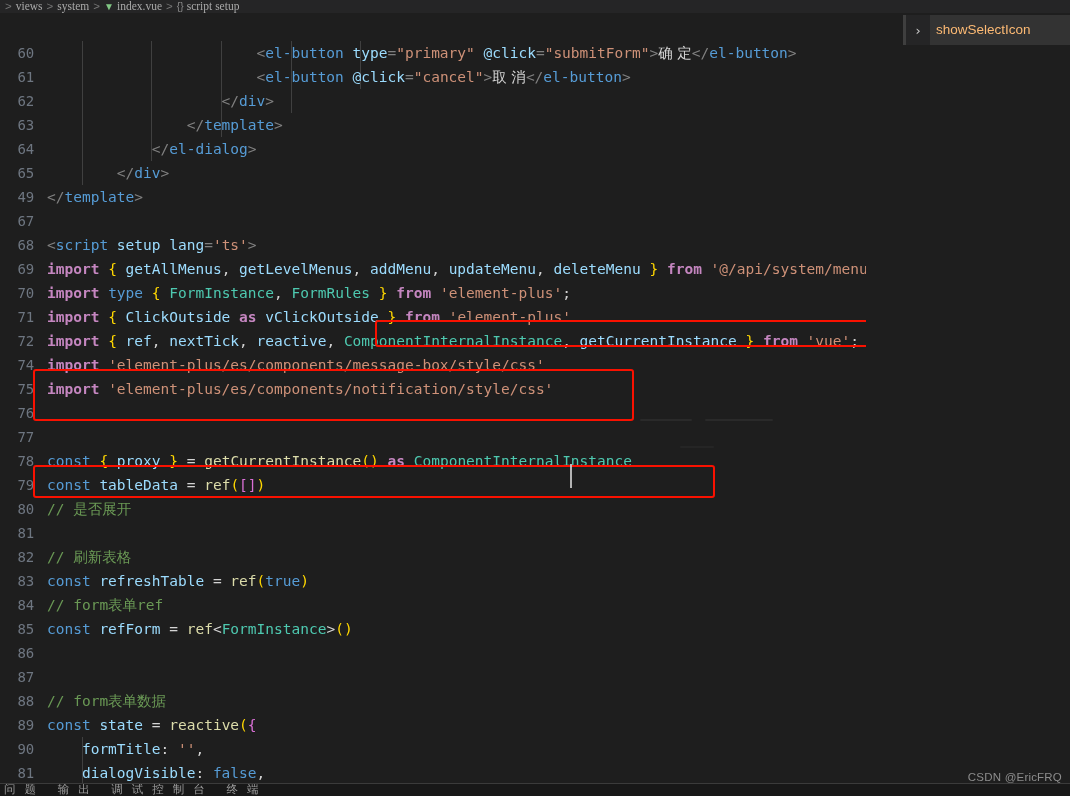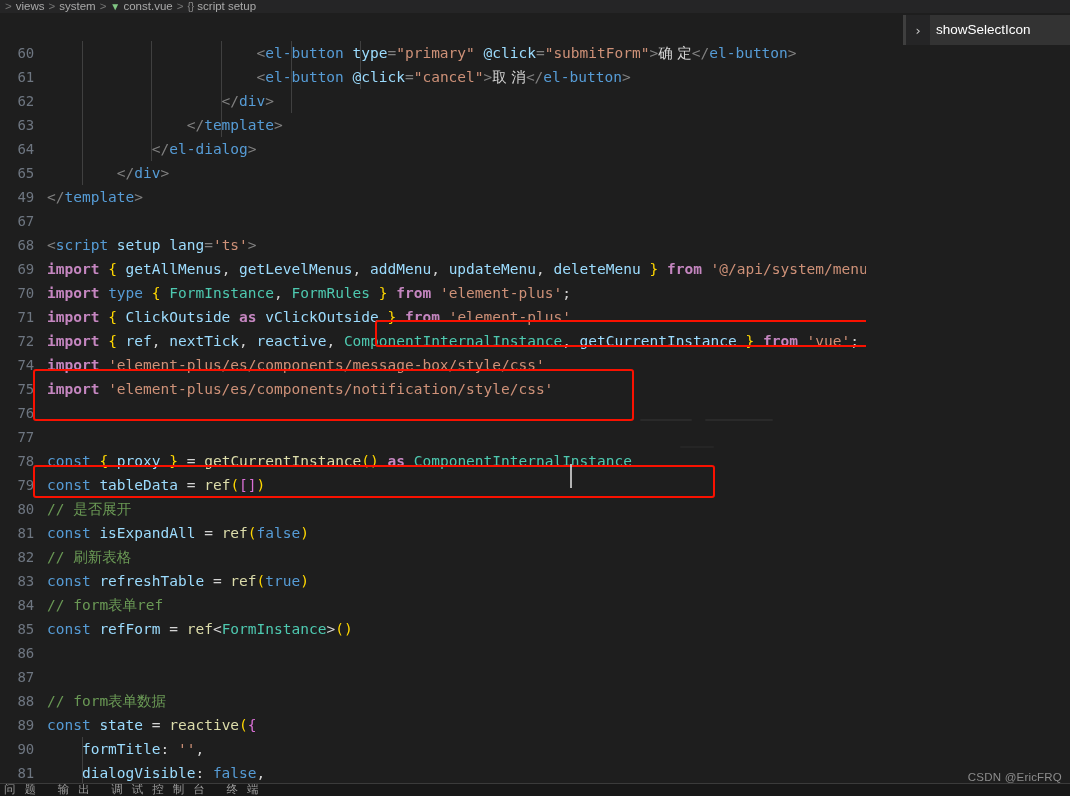--- a/index.html
+++ b/index.html
@@ -24,21 +24,21 @@
     background: #252526;
     color: #a9a9a9;
     font-family: "Liberation Sans", sans-serif;
     font-size: 11.5px;
     line-height: 13px;
     white-space: nowrap;
     overflow: hidden;
     padding-left: 1px;
     box-sizing: border-box;
   }
-  #breadcrumb .crumb { color: #a9a9a9; }
+  #breadcrumb .crumb { color: #a9a9a9; font-family: Liberation Serif, serif; }
   #breadcrumb .sep { color: #767676; padding: 0 4px; }
   #breadcrumb .vue-glyph { color: #81c784; font-size: 10px; }
   #breadcrumb .braces { color: #8d8d8d; font-size: 10px; }
 
   
   #editor {
     position: absolute;
     top: 13px; left: 0;
     width: 866px;
     height: 770px;
@@ -126,21 +126,21 @@
   }
   #hover-panel .chev {
     color: #cccccc;
     font-size: 13px;
     width: 24px;
     text-align: center;
     font-family: "DejaVu Sans", sans-serif;
   }
   #hover-panel .pname {
     background: #333333;
-    color: #ffffff;
+    color: #fdba74;
     font-family: "Liberation Sans", sans-serif;
     font-size: 13.5px;
     padding: 4px 8px 4px 6px;
     height: 30px;
     line-height: 22px;
     flex: 1;
     box-sizing: border-box;
   }
 
   
@@ -183,21 +183,21 @@
     color: #8c8c8c;
     font-family: "Liberation Sans", sans-serif;
     font-size: 11.5px;
     letter-spacing: .2px;
   }
 </style>
 </head>
 <body>
 
 <div id="breadcrumb">
-  <span class="sep">&gt;</span><span class="crumb">views</span><span class="sep">&gt;</span><span class="crumb">system</span><span class="sep">&gt;</span><span class="vue-glyph">▼</span> <span class="crumb">const.vue</span><span class="sep">&gt;</span><span class="braces">{}</span> <span class="crumb">script setup</span>
+  <span class="sep">&gt;</span><span class="crumb">views</span><span class="sep">&gt;</span><span class="crumb">system</span><span class="sep">&gt;</span><span class="vue-glyph">▼</span> <span class="crumb">index.vue</span><span class="sep">&gt;</span><span class="braces">{}</span> <span class="crumb">script setup</span>
 </div>
 
 <div id="editor">
   <div id="code-rows">
       <div class="row"><span class="lnum">60</span><div class="guide" style="left: 81.8px;"></div><div class="guide" style="left: 151.4px;"></div><div class="guide" style="left: 221px;"></div><div class="guide" style="left: 290.6px;"></div><div class="guide" style="left: 360.2px;"></div><span class="code"><span class="white">                        </span><span class="punct">&lt;</span><span class="tag">el-button</span><span class="white"> </span><span class="attr">type</span><span class="punct">=</span><span class="str">"primary"</span><span class="white"> </span><span class="attr">@click</span><span class="punct">=</span><span class="str">"submitForm"</span><span class="punct">&gt;</span><span class="cjk">确 定</span><span class="punct">&lt;/</span><span class="tag">el-button</span><span class="punct">&gt;</span></span></div>
       <div class="row"><span class="lnum">61</span><div class="guide" style="left: 81.8px;"></div><div class="guide" style="left: 151.4px;"></div><div class="guide" style="left: 221px;"></div><div class="guide" style="left: 290.6px;"></div><div class="guide" style="left: 360.2px;"></div><span class="code"><span class="white">                        </span><span class="punct">&lt;</span><span class="tag">el-button</span><span class="white"> </span><span class="attr">@click</span><span class="punct">=</span><span class="str">"cancel"</span><span class="punct">&gt;</span><span class="cjk">取 消</span><span class="punct">&lt;/</span><span class="tag">el-button</span><span class="punct">&gt;</span></span></div>
       <div class="row"><span class="lnum">62</span><div class="guide" style="left: 81.8px;"></div><div class="guide" style="left: 151.4px;"></div><div class="guide" style="left: 221px;"></div><div class="guide" style="left: 290.6px;"></div><span class="code"><span class="white">                    </span><span class="punct">&lt;/</span><span class="tag">div</span><span class="punct">&gt;</span></span></div>
       <div class="row"><span class="lnum">63</span><div class="guide" style="left: 81.8px;"></div><div class="guide" style="left: 151.4px;"></div><div class="guide" style="left: 221px;"></div><span class="code"><span class="white">                </span><span class="punct">&lt;/</span><span class="tag">template</span><span class="punct">&gt;</span></span></div>
       <div class="row"><span class="lnum">64</span><div class="guide" style="left: 81.8px;"></div><div class="guide" style="left: 151.4px;"></div><span class="code"><span class="white">            </span><span class="punct">&lt;/</span><span class="tag">el-dialog</span><span class="punct">&gt;</span></span></div>
       <div class="row"><span class="lnum">65</span><div class="guide" style="left: 81.8px;"></div><span class="code"><span class="white">        </span><span class="punct">&lt;/</span><span class="tag">div</span><span class="punct">&gt;</span></span></div>
@@ -208,21 +208,21 @@
       <div class="row"><span class="lnum">70</span><span class="code"><span class="kw">import</span><span class="white"> </span><span class="kw2">type</span><span class="white"> </span><span class="brace">{</span><span class="white"> </span><span class="type">FormInstance</span><span class="white">, </span><span class="type">FormRules</span><span class="white"> </span><span class="brace">}</span><span class="white"> </span><span class="kw">from</span><span class="white"> </span><span class="str">'element-plus'</span><span class="white">;</span></span></div>
       <div class="row"><span class="lnum">71</span><span class="code"><span class="kw">import</span><span class="white"> </span><span class="brace">{</span><span class="white"> </span><span class="var">ClickOutside</span><span class="white"> </span><span class="kw">as</span><span class="white"> </span><span class="var">vClickOutside</span><span class="white"> </span><span class="brace">}</span><span class="white"> </span><span class="kw">from</span><span class="white"> </span><span class="str">'element-plus'</span></span></div>
       <div class="row"><span class="lnum">72</span><span class="code"><span class="kw">import</span><span class="white"> </span><span class="brace">{</span><span class="white"> </span><span class="var">ref</span><span class="white">, </span><span class="var">nextTick</span><span class="white">, </span><span class="var">reactive</span><span class="white">, </span><span class="type">ComponentInternalInstance</span><span class="white">, </span><span class="var">getCurrentInstance</span><span class="white"> </span><span class="brace">}</span><span class="white"> </span><span class="kw">from</span><span class="white"> </span><span class="str">'vue'</span><span class="white">;</span></span></div>
       <div class="row"><span class="lnum">74</span><span class="code"><span class="kw">import</span><span class="white"> </span><span class="str">'element-plus/es/components/message-box/style/css'</span></span></div>
       <div class="row"><span class="lnum">75</span><span class="code"><span class="kw">import</span><span class="white"> </span><span class="str">'element-plus/es/components/notification/style/css'</span></span></div>
       <div class="row"><span class="lnum">76</span><span class="code"></span></div>
       <div class="row"><span class="lnum">77</span><span class="code"></span></div>
       <div class="row"><span class="lnum">78</span><span class="code"><span class="kw2">const</span><span class="white"> </span><span class="brace">{</span><span class="white"> </span><span class="var">proxy</span><span class="white"> </span><span class="brace">}</span><span class="white"> = </span><span class="fn">getCurrentInstance</span><span class="brace">(</span><span class="brace">)</span><span class="white"> </span><span class="kw">as</span><span class="white"> </span><span class="type">ComponentInternalInstance</span></span></div>
       <div class="row"><span class="lnum">79</span><span class="code"><span class="kw2">const</span><span class="white"> </span><span class="var">tableData</span><span class="white"> = </span><span class="fn">ref</span><span class="brace">(</span><span class="brace2">[</span><span class="brace2">]</span><span class="brace">)</span></span></div>
       <div class="row"><span class="lnum">80</span><span class="code"><span class="cmt">// 是否展开</span></span></div>
-      <div class="row"><span class="lnum">81</span><span class="code"><span class="kw2">const</span><span class="white"> </span><span class="var">isExpandAll</span><span class="white"> = </span><span class="fn">ref</span><span class="brace">(</span><span class="const">false</span><span class="brace">)</span></span></div>
+      <div class="row"><span class="lnum">81</span></div>
       <div class="row"><span class="lnum">82</span><span class="code"><span class="cmt">// 刷新表格</span></span></div>
       <div class="row"><span class="lnum">83</span><span class="code"><span class="kw2">const</span><span class="white"> </span><span class="var">refreshTable</span><span class="white"> = </span><span class="fn">ref</span><span class="brace">(</span><span class="const">true</span><span class="brace">)</span></span></div>
       <div class="row"><span class="lnum">84</span><span class="code"><span class="cmt">// form表单ref</span></span></div>
       <div class="row"><span class="lnum">85</span><span class="code"><span class="kw2">const</span><span class="white"> </span><span class="var">refForm</span><span class="white"> = </span><span class="fn">ref</span><span class="white">&lt;</span><span class="type">FormInstance</span><span class="white">&gt;</span><span class="brace">(</span><span class="brace">)</span></span></div>
       <div class="row"><span class="lnum">86</span><span class="code"></span></div>
       <div class="row"><span class="lnum">87</span><span class="code"></span></div>
       <div class="row"><span class="lnum">88</span><span class="code"><span class="cmt">// form表单数据</span></span></div>
       <div class="row"><span class="lnum">89</span><span class="code"><span class="kw2">const</span><span class="white"> </span><span class="var">state</span><span class="white"> = </span><span class="fn">reactive</span><span class="brace">(</span><span class="brace2">{</span></span></div>
       <div class="row"><span class="lnum">90</span><div class="guide" style="left: 81.8px;"></div><span class="code"><span class="white">    </span><span class="var">formTitle</span><span class="white">: </span><span class="str">''</span><span class="white">,</span></span></div>
       <div class="row"><span class="lnum">81</span><div class="guide" style="left: 81.8px;"></div><span class="code"><span class="white">    </span><span class="var">dialogVisible</span><span class="white">: </span><span class="const">false</span><span class="white">,</span></span></div>

